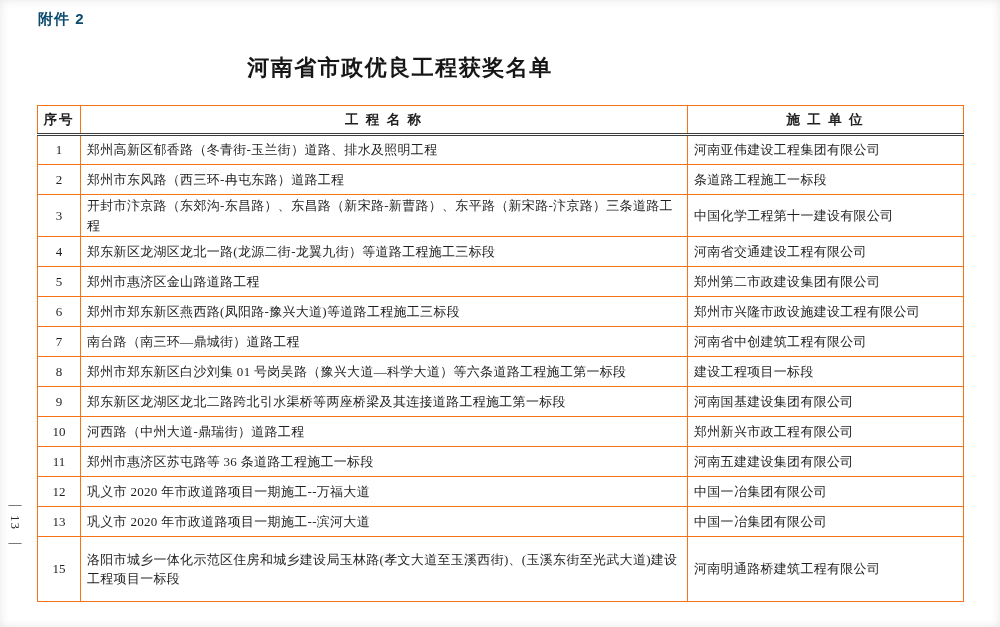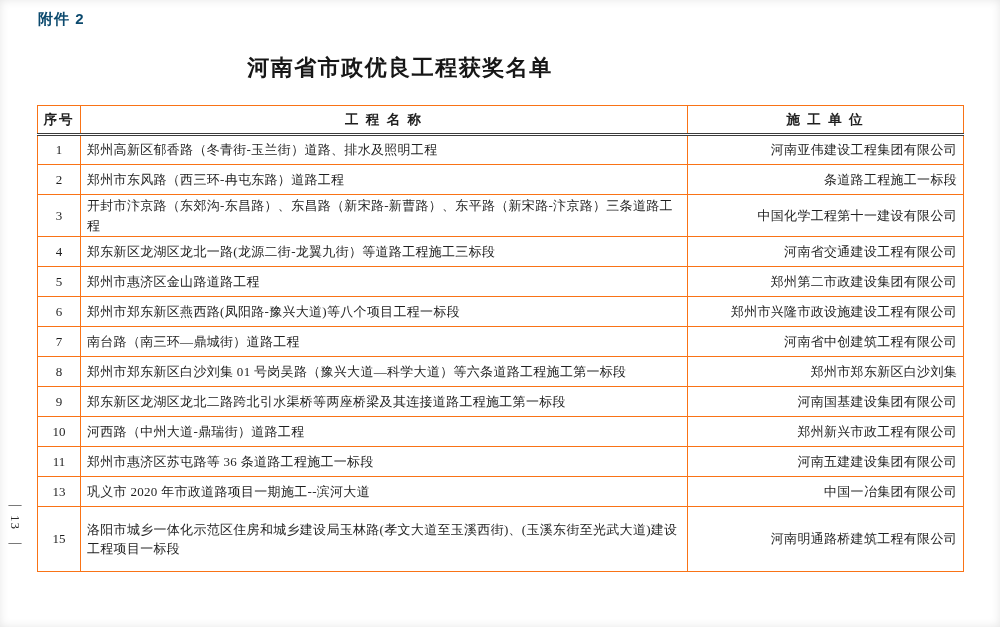--- a/index.html
+++ b/index.html
@@ -49,21 +49,21 @@
     font-weight:bold;
     text-align:center;
     letter-spacing:2px;
     border-bottom:3px double #3c3c3c;
     font-size:13.5px;
   }
   table.awards tbody tr{height:30px;}
   table.awards tbody tr:last-child{height:65px;}
   td.no{text-align:center;font-family:"Liberation Serif","DejaVu Serif",serif;}
   td.project{text-align:left;padding:1px 6px;letter-spacing:0.3px;line-height:1.5;}
-  td.unit{text-align:right;padding:1px 6px;letter-spacing:0.3px;}
+  td.unit{text-align:left;padding:1px 6px;letter-spacing:0.3px;}
   .page-number{
     position:absolute;left:2px;top:462px;
     width:26px;height:120px;
     display:flex;flex-direction:column;
     align-items:center;justify-content:center;
     gap:6px;
     font-size:13px;color:#2a2a2a;
   }
   .page-number .dash{line-height:1;}
   .page-number .num{
@@ -120,54 +120,59 @@
     </tr>
 
     <tr>
       <td class="no">5</td>
       <td class="project">郑州市惠济区金山路道路工程</td>
       <td class="unit">郑州第二市政建设集团有限公司</td>
     </tr>
 
     <tr>
       <td class="no">6</td>
-      <td class="project">郑州市郑东新区燕西路(凤阳路-豫兴大道)等八个项目工程一标段</td>
+      <td class="project">郑州市郑东新区燕西路(凤阳路-豫兴大道)等道路工程施工三标段</td>
       <td class="unit">郑州市兴隆市政设施建设工程有限公司</td>
     </tr>
 
     <tr>
       <td class="no">7</td>
       <td class="project">南台路（南三环—鼎城街）道路工程</td>
       <td class="unit">河南省中创建筑工程有限公司</td>
     </tr>
 
     <tr>
       <td class="no">8</td>
       <td class="project">郑州市郑东新区白沙刘集 01 号岗吴路（豫兴大道—科学大道）等六条道路工程施工第一标段</td>
-      <td class="unit">郑州市郑东新区白沙刘集</td>
+      <td class="unit">建设工程项目一标段</td>
     </tr>
 
     <tr>
       <td class="no">9</td>
       <td class="project">郑东新区龙湖区龙北二路跨北引水渠桥等两座桥梁及其连接道路工程施工第一标段</td>
       <td class="unit">河南国基建设集团有限公司</td>
     </tr>
 
     <tr>
       <td class="no">10</td>
       <td class="project">河西路（中州大道-鼎瑞街）道路工程</td>
       <td class="unit">郑州新兴市政工程有限公司</td>
     </tr>
 
     <tr>
       <td class="no">11</td>
       <td class="project">郑州市惠济区苏屯路等 36 条道路工程施工一标段</td>
       <td class="unit">河南五建建设集团有限公司</td>
     </tr>
 
+    <tr>
+      <td class="no">12</td>
+      <td class="project">巩义市 2020 年市政道路项目一期施工--万福大道</td>
+      <td class="unit">中国一冶集团有限公司</td>
+    </tr>
 
     <tr>
       <td class="no">13</td>
       <td class="project">巩义市 2020 年市政道路项目一期施工--滨河大道</td>
       <td class="unit">中国一冶集团有限公司</td>
     </tr>
 
 
     <tr>
       <td class="no">15</td>

